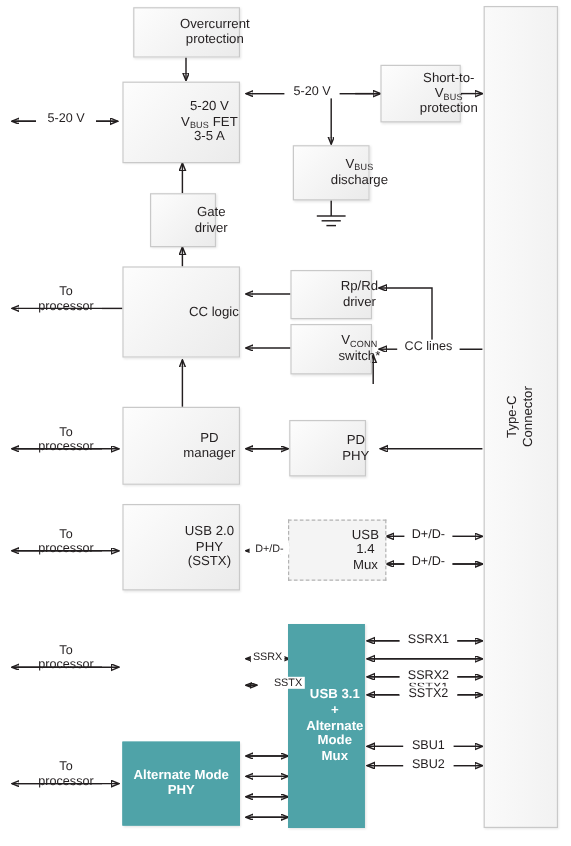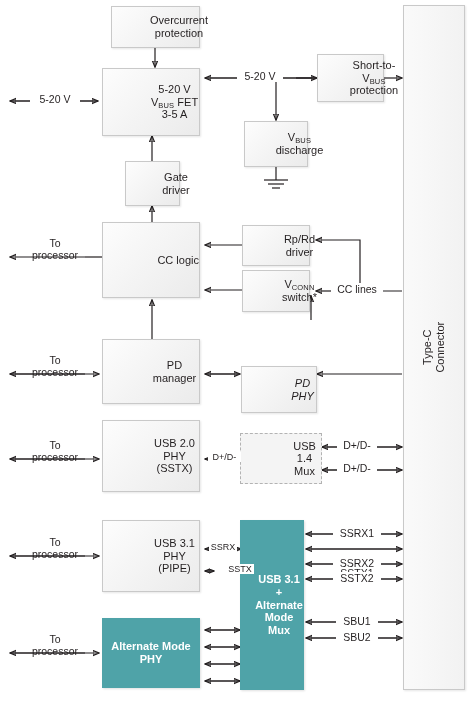--- a/index.html
+++ b/index.html
@@ -190,44 +190,38 @@
     <div>
       <span>V</span><span class="sub">CONN</span><br>
       <span>switch*</span>
     </div>
   </div>
 
   <div class="box gray" style="left:102px;top:339px;width:98px;height:65px;">
     <span>PD manager</span>
   </div>
 
-  <div class="box gray" style="left:241px;top:366px;width:76px;height:47px;font-style:italic;">
+  <div class="box gray" style="left:241px;top:350px;width:64px;height:47px;">
     <span>PD PHY</span>
   </div>
 
   <div class="box gray" style="left:102px;top:420px;width:98px;height:72px;">
     <div>
       <span>USB 2.0 PHY</span><br>
       <span>(SSTX)</span>
     </div>
   </div>
 
   <div class="box gray dashed" style="left:240px;top:433px;width:82px;height:51px;">
     <div>
       <span>USB 1.4</span><br>
       <span>Mux</span>
     </div>
   </div>
 
-  <div class="box gray" style="left:102px;top:520px;width:98px;height:72px;">
-    <div>
-      <span>USB 3.1 PHY</span><br>
-      <span>(PIPE)</span>
-    </div>
-  </div>
 
   <div class="box teal" style="left:240px;top:520px;width:64px;height:170px;padding-left:14px;">
     <div>
       <span>USB 3.1 +</span><br>
       <span>Alternate</span><br>
       <span>Mode</span><br>
       <span>Mux</span>
     </div>
   </div>
 

